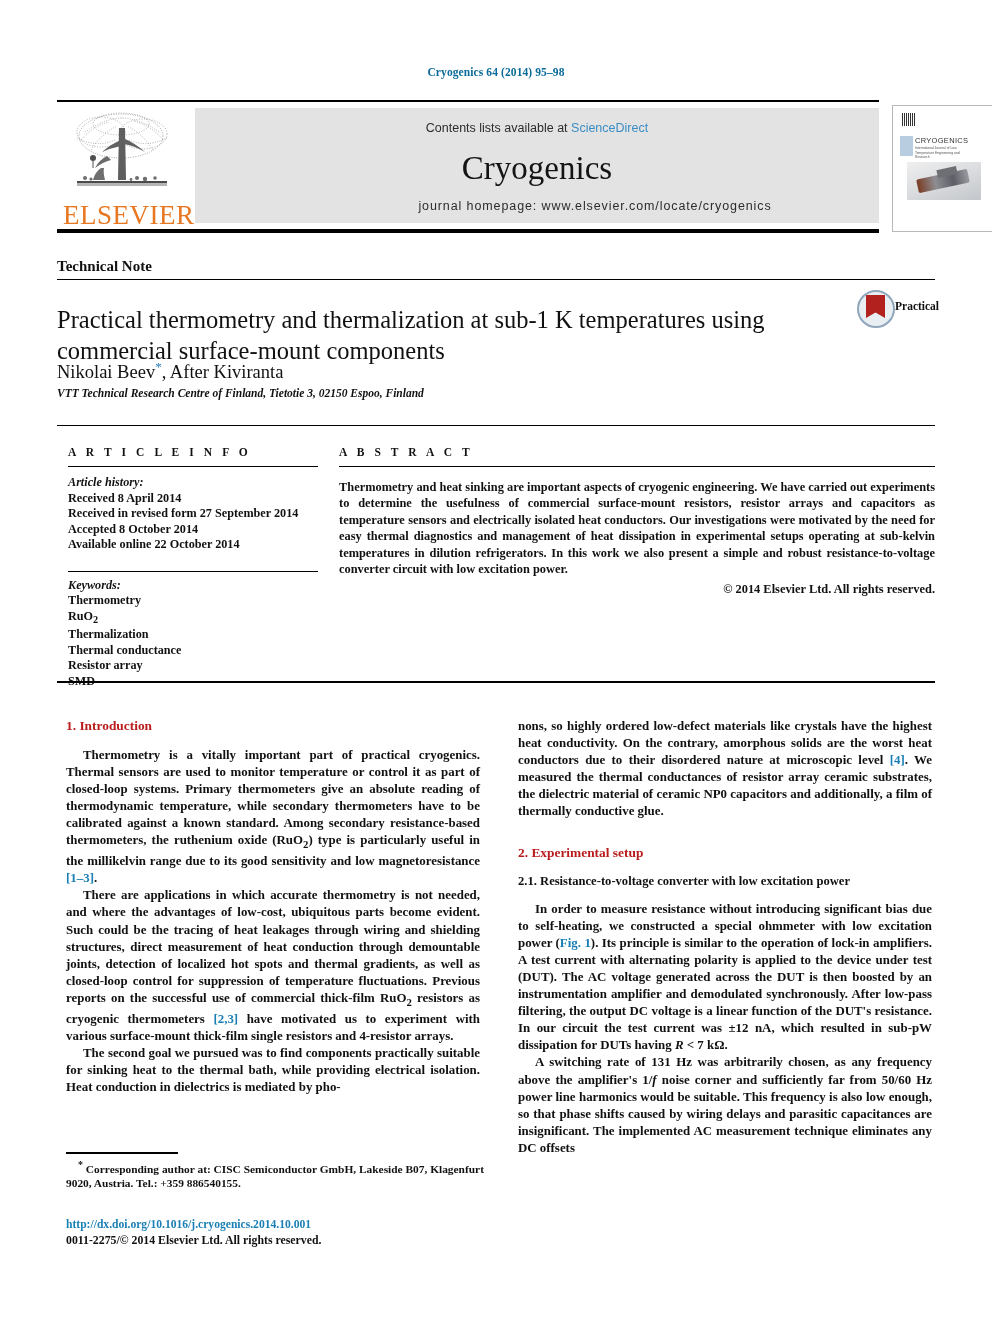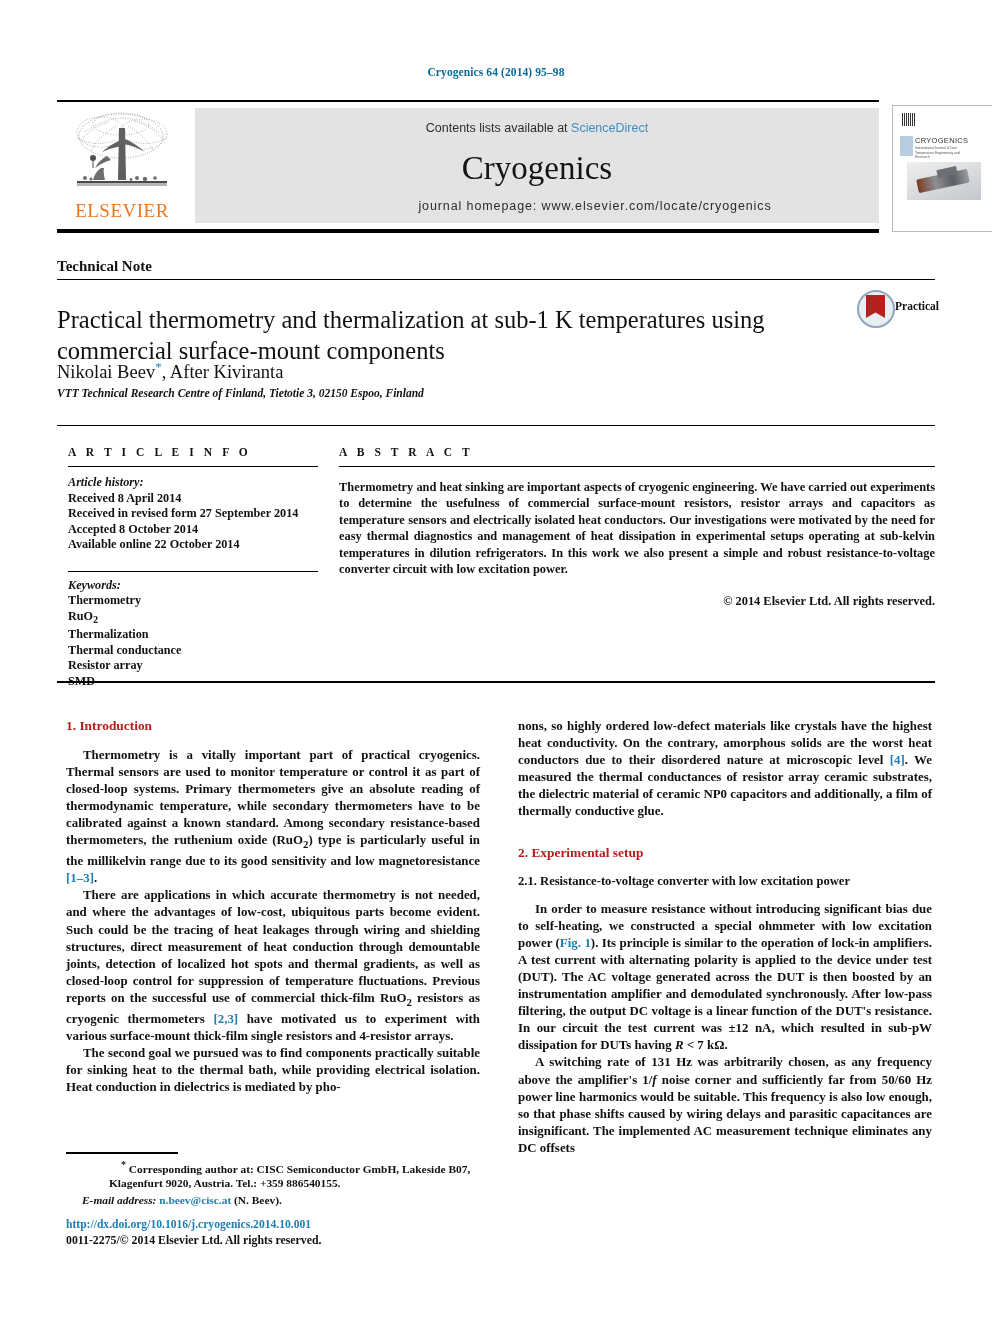--- a/index.html
+++ b/index.html
@@ -67,21 +67,21 @@
     left: 8px; top: 2px;
     width: 102px;
     height: 88px;
   }
   .elsevier-word {
     position: absolute;
     left: 0; top: 92px;
     width: 118px;
     text-align: center;
     font-family: "Liberation Serif", serif;
-    font-size: 19px;
+    font-size: 27px;
     font-weight: normal;
     letter-spacing: 0.5px;
     color: #E87722;
   }
   .journal-band {
     position: absolute;
     left: 138px; top: 8px;
     width: 684px;
     height: 115px;
     background: #e3e3e3;
@@ -310,21 +310,21 @@
   .abs-text {
     margin-top: 12px;
     font-family: "Liberation Serif", serif;
     font-size: 12.4px;
     line-height: 16.4px;
     font-weight: bold;
     text-align: justify;
     color: #111;
   }
   .abs-copy {
-    margin-top: 17px;
+    margin-top: 5px;
     font-family: "Liberation Serif", serif;
     font-size: 12.4px;
     font-weight: bold;
     text-align: right;
     color: #111;
   }
   .rule-infobot {
     position: absolute;
     left: 57px; top: 681px;
     width: 878px; height: 2px;
@@ -548,19 +548,18 @@
     <h2 class="sec spaced">2. Experimental setup</h2>
     <h3 class="subsec">2.1. Resistance-to-voltage converter with low excitation power</h3>
 
     <p class="body"><span>In order to measure resistance without introducing significant bias due to self-heating, we constructed a special ohmmeter with low excitation power (</span><span class="ref">Fig. 1</span><span>). Its principle is similar to the operation of lock-in amplifiers. A test current with alternating polarity is applied to the device under test (DUT). The AC voltage generated across the DUT is then boosted by an instrumentation amplifier and demodulated synchronously. After low-pass filtering, the output DC voltage is a linear function of the DUT's resistance. In our circuit the test current was ±12 nA, which resulted in sub-pW dissipation for DUTs having </span><i>R</i><span> &lt; 7 kΩ.</span></p>
 
     <p class="body"><span>A switching rate of 131 Hz was arbitrarily chosen, as any frequency above the amplifier's 1/</span><i>f</i><span> noise corner and sufficiently far from 50/60 Hz power line harmonics would be suitable. This frequency is also low enough, so that phase shifts caused by wiring delays and parasitic capacitances are insignificant. The implemented AC measurement technique eliminates any DC offsets</span></p>
   </div>
 
   <div class="foot-rule"></div>
   <div class="footnote">
-    <div style="text-indent:12px;margin-left:43px;"><span class="fstar">*</span> <span>Corresponding author at: CISC Semiconductor GmbH, Lakeside B07, Klagenfurt 9020, Austria. Tel.: +359 886540155.</span></div>
-    <div class="email-row"><em>E-mail address:</em> <span class="ref">n.beev@cisc.at</span> <span>(N. Beev).</span></div>
+    <div style="text-indent:12px;"><span class="fstar">*</span> <span>Corresponding author at: CISC Semiconductor GmbH, Lakeside B07, Klagenfurt 9020, Austria. Tel.: +359 886540155.</span></div>
   </div>
   <div class="footer-doi">http://dx.doi.org/10.1016/j.cryogenics.2014.10.001</div>
   <div class="footer-issn">0011-2275/© 2014 Elsevier Ltd. All rights reserved.</div>
 
 </div>
 
 </body></html>

